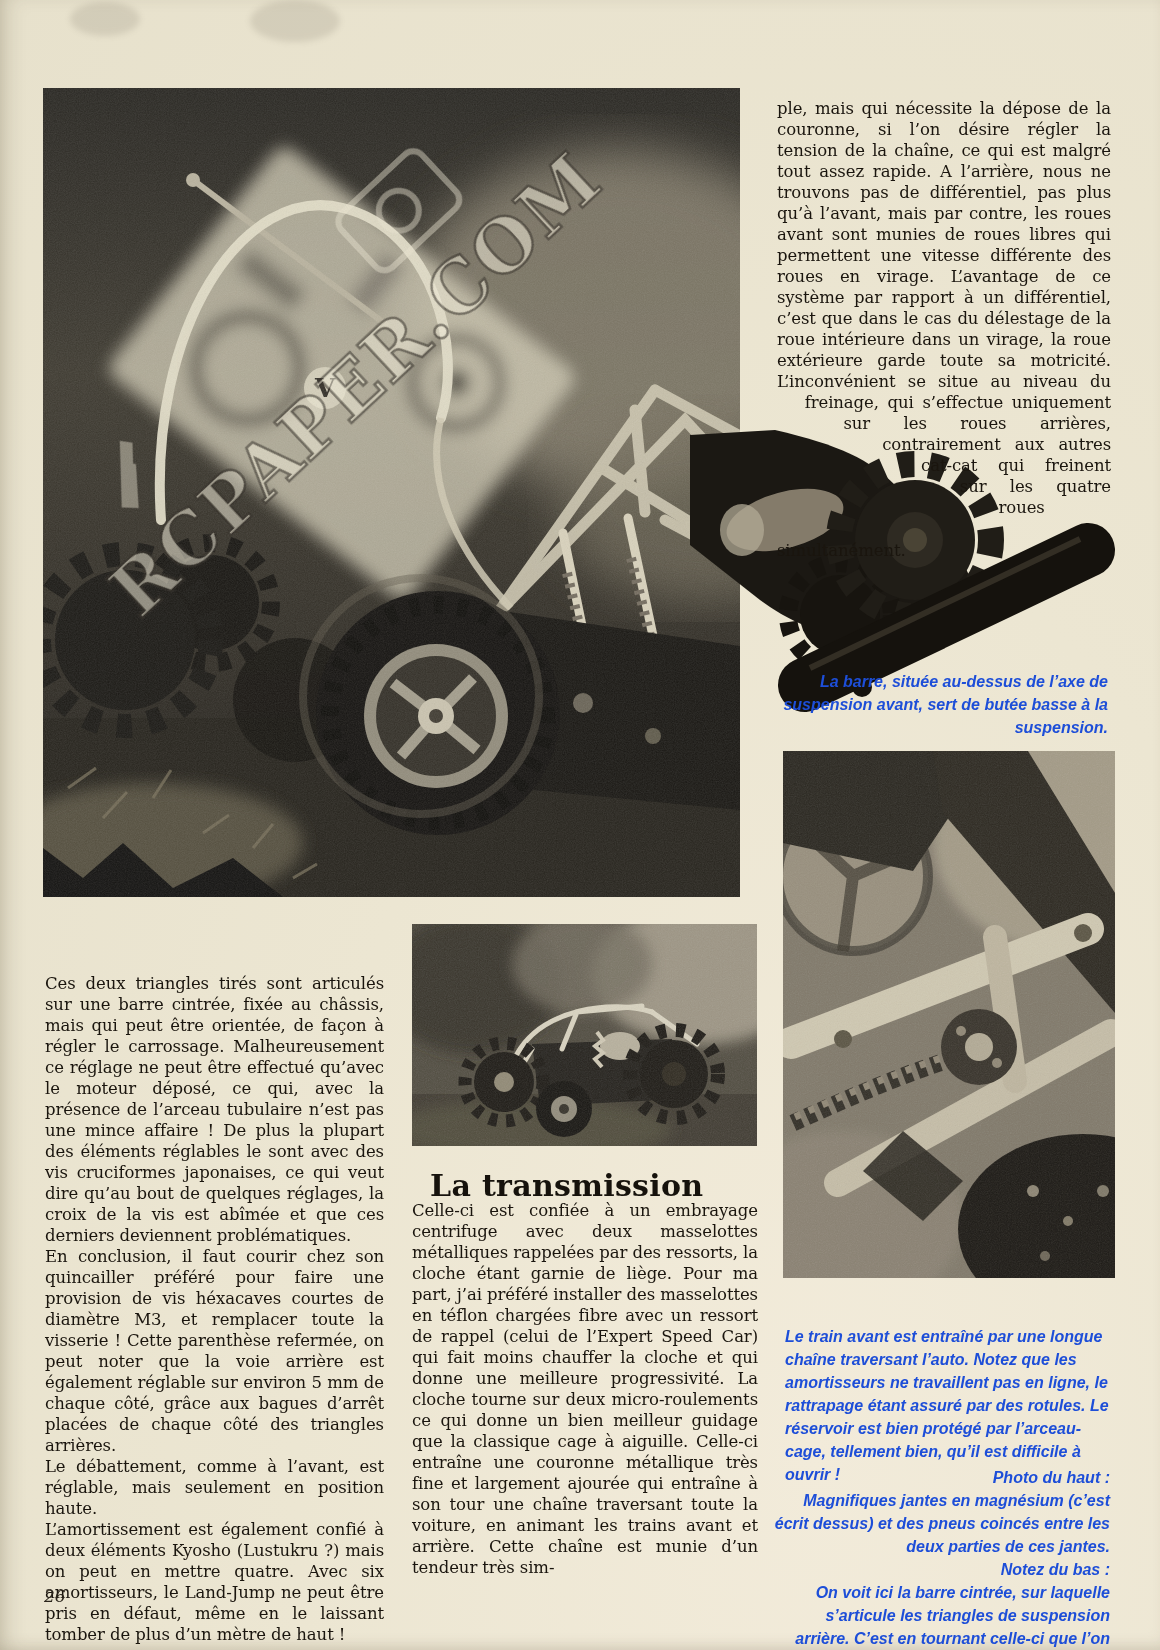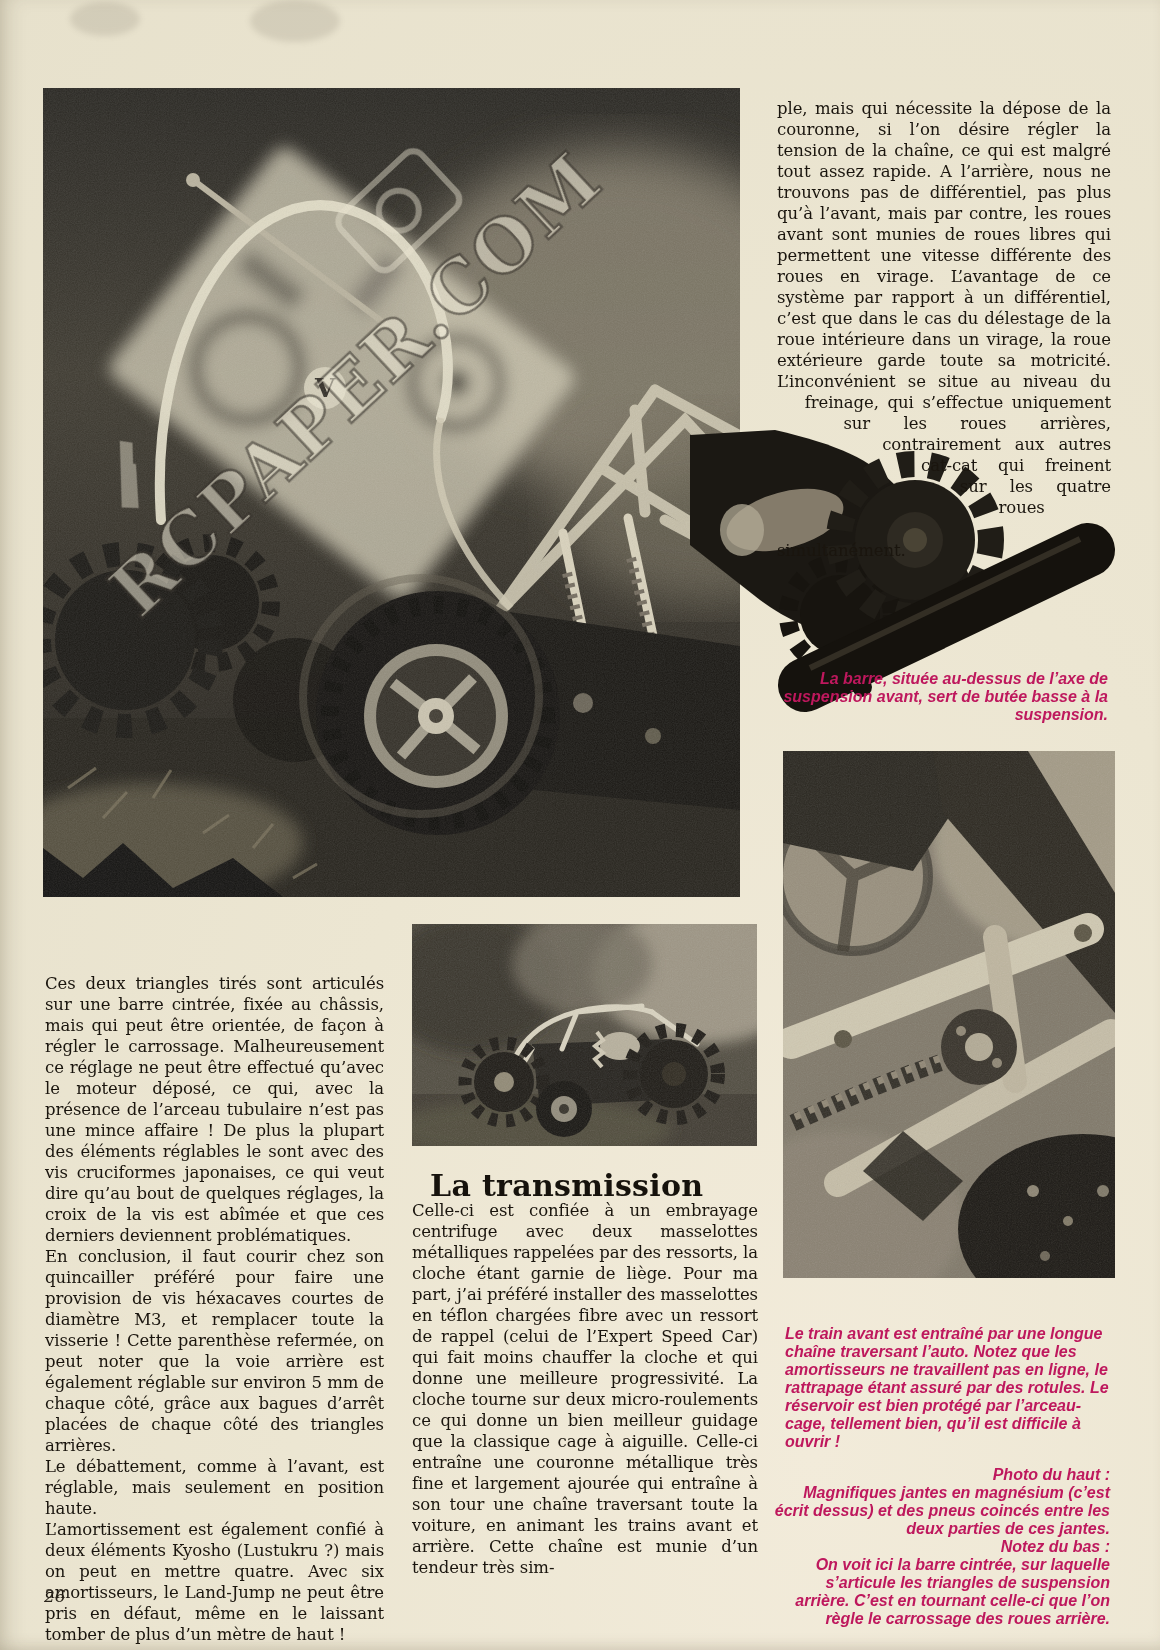--- a/index.html
+++ b/index.html
@@ -10,21 +10,21 @@
   .page{position:absolute;inset:0;}
   .artifact{position:absolute;border-radius:50%;filter:blur(3px);opacity:.14;background:#5a5244;}
   .photo{position:absolute;overflow:hidden;}
   .photo svg{display:block;width:100%;height:100%;}
   .bodytext{position:absolute;font-size:16.5px;line-height:21px;color:#1a150e;
             text-align:justify;letter-spacing:-0.1px;}
   .bodytext p{margin:0;}
   .wrap-spacer{float:left;width:240px;height:442px;
                shape-outside:polygon(0 300px,240px 430px,240px 442px,0 442px);}
   .caption{position:absolute;font-family:"Liberation Sans", sans-serif;
-           font-weight:bold;font-style:italic;font-size:16px;line-height:18px;color:#be185d;}
+           font-weight:bold;font-style:italic;font-size:16px;line-height:23px;color:#1d4ed8;}
   .cap-right{text-align:right;}
   .heading{position:absolute;font-family:"DejaVu Serif", serif;font-weight:bold;
            font-size:30px;color:#16120c;letter-spacing:.3px;}
   .pagenum{position:absolute;font-size:17px;color:#2a241a;font-family:"DejaVu Serif", serif;font-style:italic;}
   .ext{position:absolute;pointer-events:none;}
 </style>
 </head>
 <body>
 
 <div class="page">

